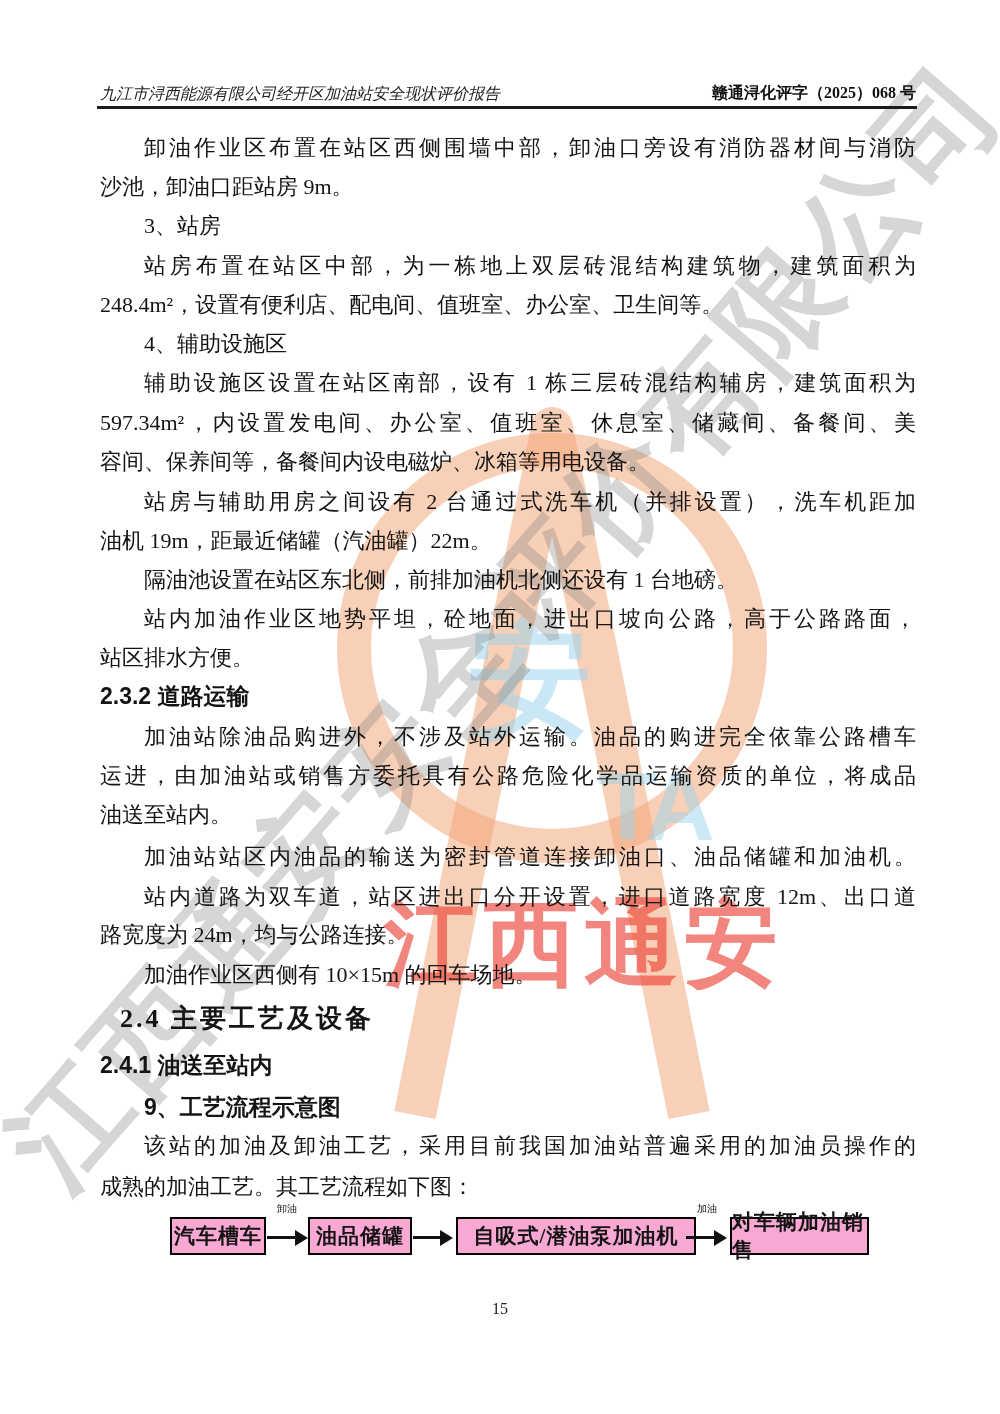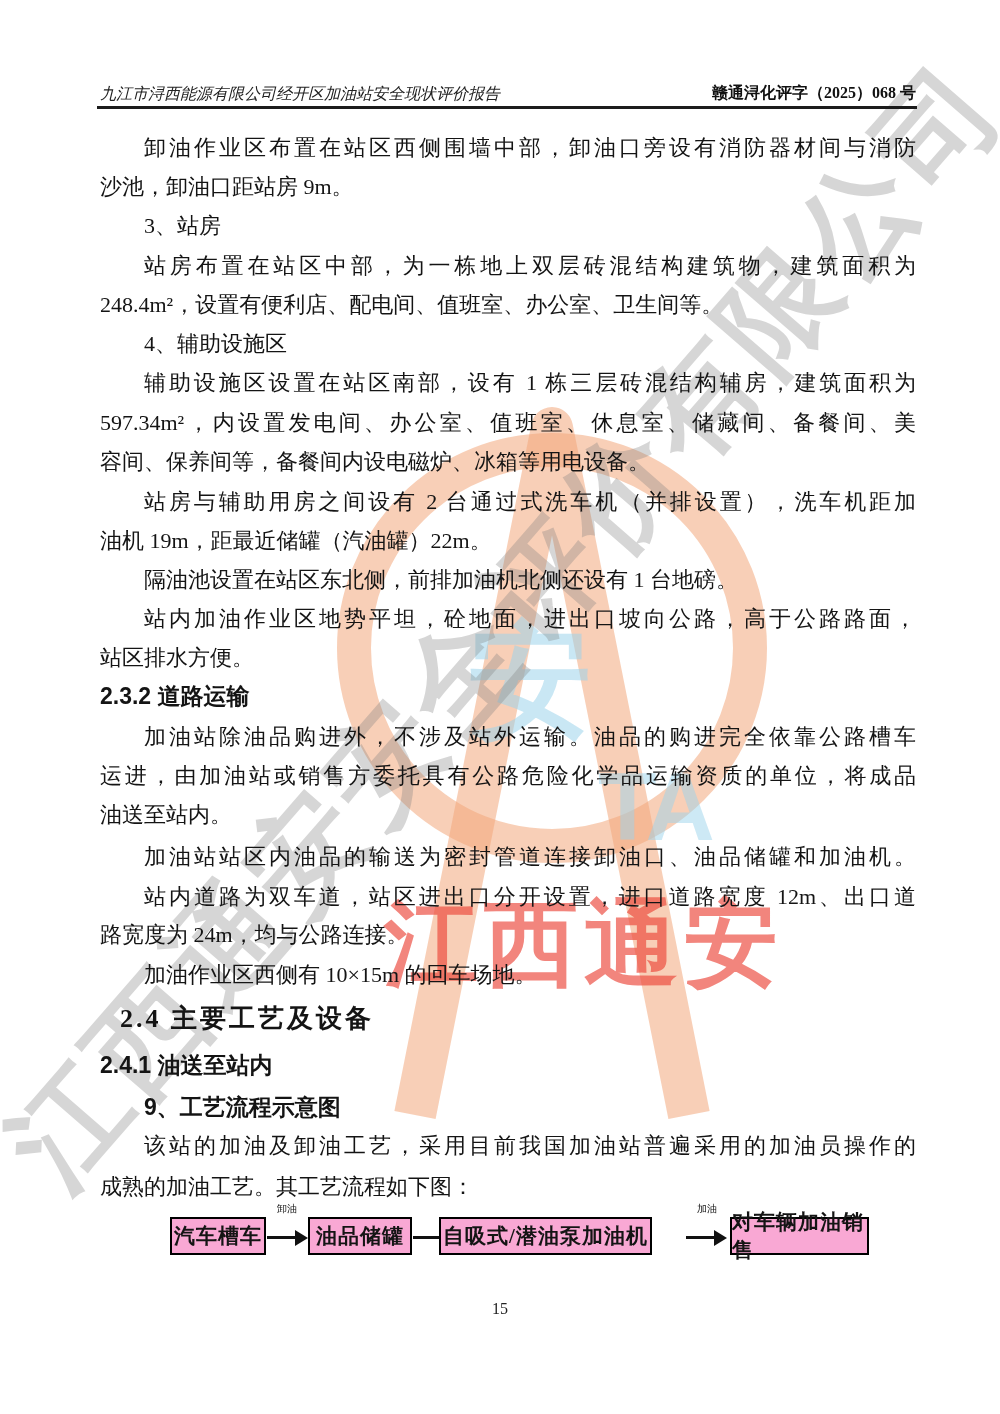--- a/index.html
+++ b/index.html
@@ -125,21 +125,21 @@
   <div class="ln ind js" style="top:1131px">该站的加油及卸油工艺，采用目前我国加油站普遍采用的加油员操作的</div>
   <div class="ln" style="top:1172px">成熟的加油工艺。其工艺流程如下图：</div>
 
   <div class="fbox" style="left:170px;width:96px">汽车槽车</div>
   <div class="alab" style="left:263px">卸油</div>
   <div class="shaft" style="left:267px;width:30px"></div>
   <div class="ahead" style="left:295px"></div>
   <div class="fbox" style="left:308px;width:104px">油品储罐</div>
   <div class="shaft" style="left:413px;width:29px"></div>
   <div class="ahead" style="left:440px"></div>
-  <div class="fbox" style="left:439px;width:213px">自吸式/潜油泵加油机</div>
+  <div class="fbox" style="left:456px;width:240px">自吸式/潜油泵加油机</div>
   <div class="alab" style="left:683px">加油</div>
   <div class="shaft" style="left:686px;width:30px"></div>
   <div class="ahead" style="left:714px"></div>
   <div class="fbox" style="left:730px;width:139px">对车辆加油销售</div>
 
   <div class="pageno">15</div>
 
 </div>
 
 </body></html>

